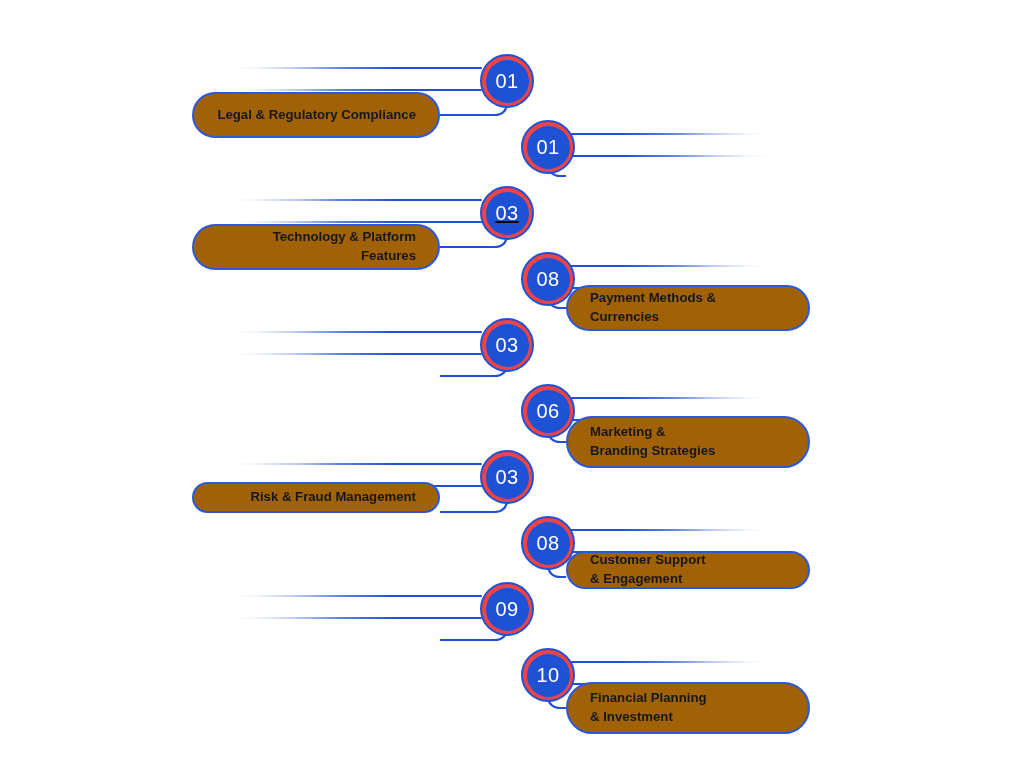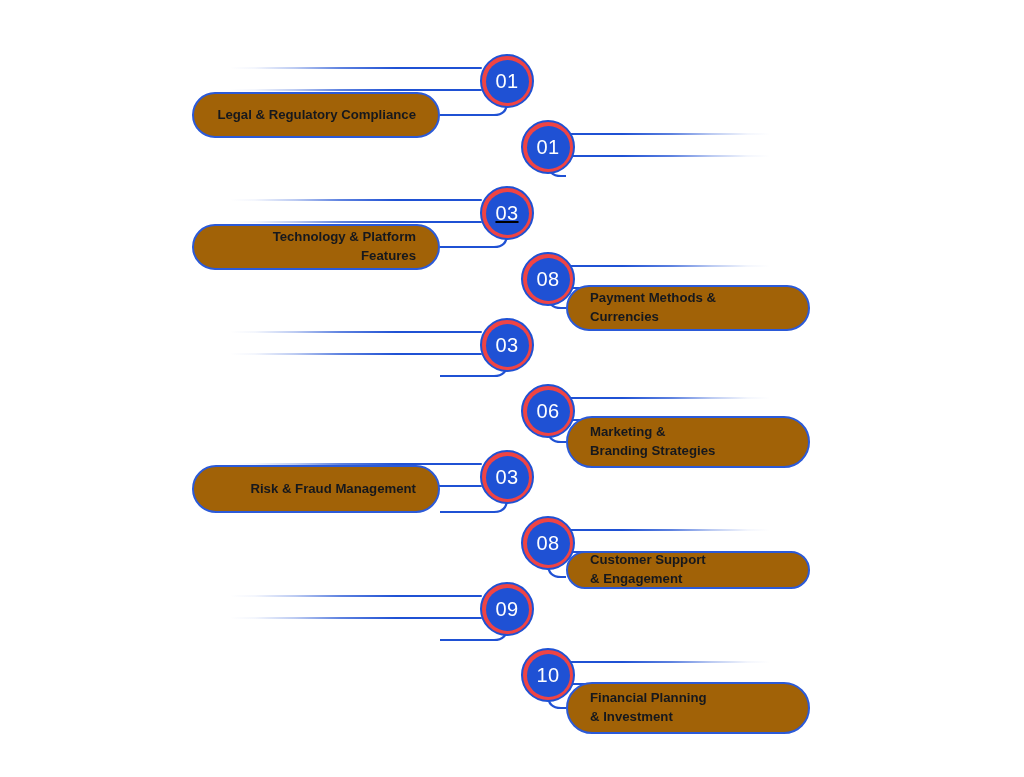--- a/index.html
+++ b/index.html
@@ -231,21 +231,21 @@
     <div class="elbow" style="left: 0px; top: 0px;">
       <svg width="1024" height="777">
         <path d="M 507 502 L 507 499 Q 507 512 494 512 L 440 512"></path>
       </svg>
     </div>
     <div class="badge" style="left: 480px; top: 450px;">
       <span class="disc">
         <span class="num">03</span>
       </span>
     </div>
-    <div class="pill left" style="left: 192px; top: 465px; width: 248px; height: 48px;">
+    <div class="pill left" style="left: 192px; top: 482px; width: 248px; height: 31px;">
       <span class="txt">Risk &amp; Fraud Management</span>
     </div>
     <div class="lines to-right" style="left: 546px; top: 529px; width: 224px;">
       <span class="ln a"></span>
       <span class="ln b"></span>
     </div>
     <div class="elbow" style="left: 0px; top: 0px;">
       <svg width="1024" height="777">
         <path d="M 548 568 L 548 564 Q 548 577 561 577 L 566 577"></path>
       </svg>

